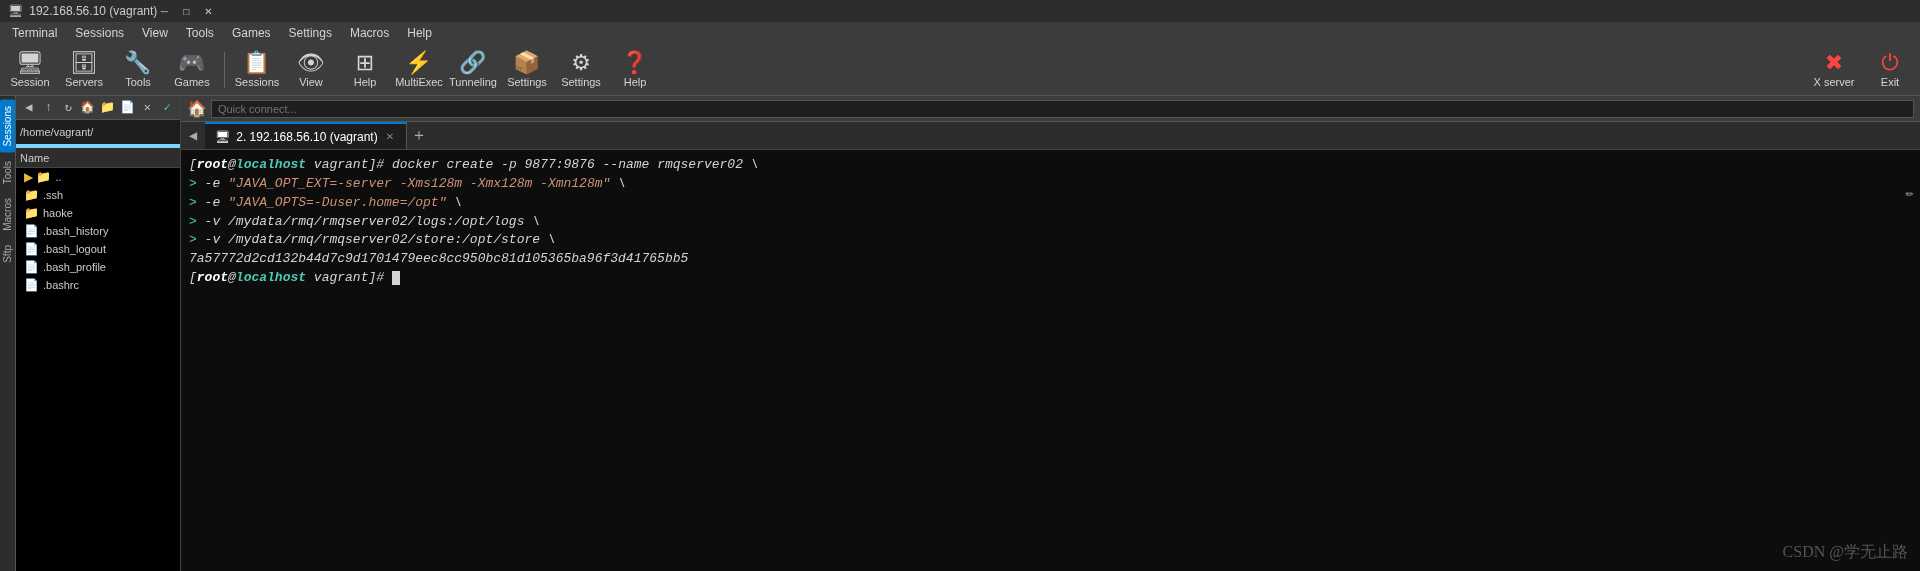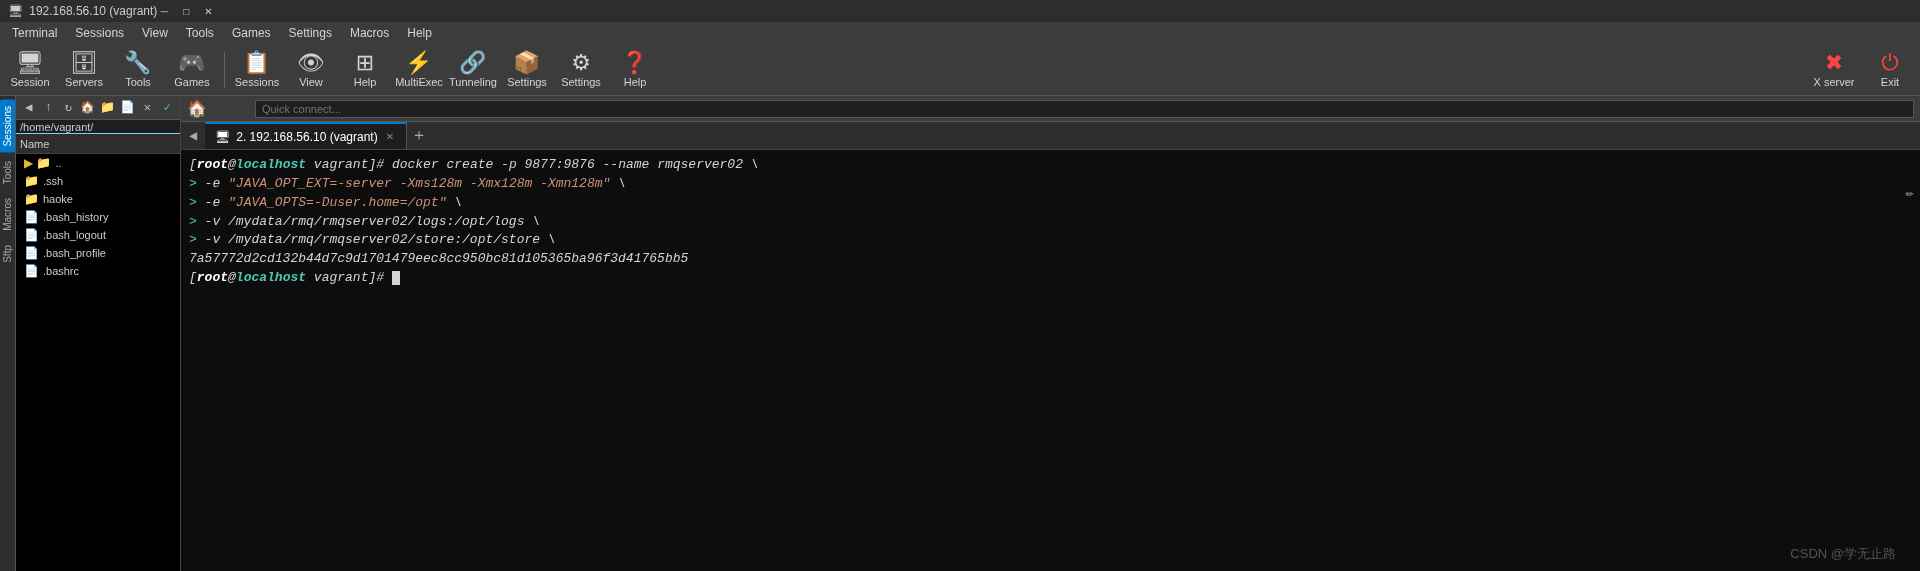--- a/index.html
+++ b/index.html
@@ -171,29 +171,29 @@
       height: 18px;
       display: flex;
       align-items: center;
       justify-content: center;
       cursor: pointer;
       border-radius: 2px;
       font-size: 12px;
       color: #bbb;
     }
     #file-path {
-      height: 14px;
+      height: 28px;
       background: #1e1e1e;
       display: flex;
       align-items: center;
       padding: 0 4px;
       font-size: 11px;
       color: #ccc;
       font-family: 'Segoe UI', Arial, sans-serif;
-      border-bottom: 1px solid #7dd3fc;
+      border-bottom: 4px solid #7dd3fc;
     }
     #file-list {
       flex: 1;
       overflow-y: auto;
       background: #000000;
     }
     .file-header {
       height: 20px;
       display: flex;
       align-items: center;
@@ -284,21 +284,20 @@
     }
     #quick-connect input {
       flex: 1;
       background: #1e1e1e;
       border: 1px solid #555;
       color: #ccc;
       font-size: 11px;
       padding: 2px 6px;
       height: 18px;
       font-family: 'Segoe UI', Arial, sans-serif;
-      margin-left: 44px;
     }
 
     
     #right-content {
       flex: 1;
       display: flex;
       flex-direction: column;
       overflow: hidden;
     }
 
@@ -326,24 +325,24 @@
       background: #d4d4d4;
       vertical-align: text-bottom;
       animation: blink 1s step-end infinite;
     }
     @keyframes blink { 50% { opacity: 0; } }
 
     
     #watermark {
       position: absolute;
       bottom: 8px;
-      right: 24px;
-      font-size: 13px;
+      right: 12px;
+      font-size: 16px;
       color: #555;
-      font-family: Liberation Sans, sans-serif;
+      font-family: Liberation Serif, serif;
     }
 
     
     #edit-icon {
       position: absolute;
       top: 88px;
       right: 6px;
       color: #aaa;
       font-size: 14px;
       cursor: pointer;

